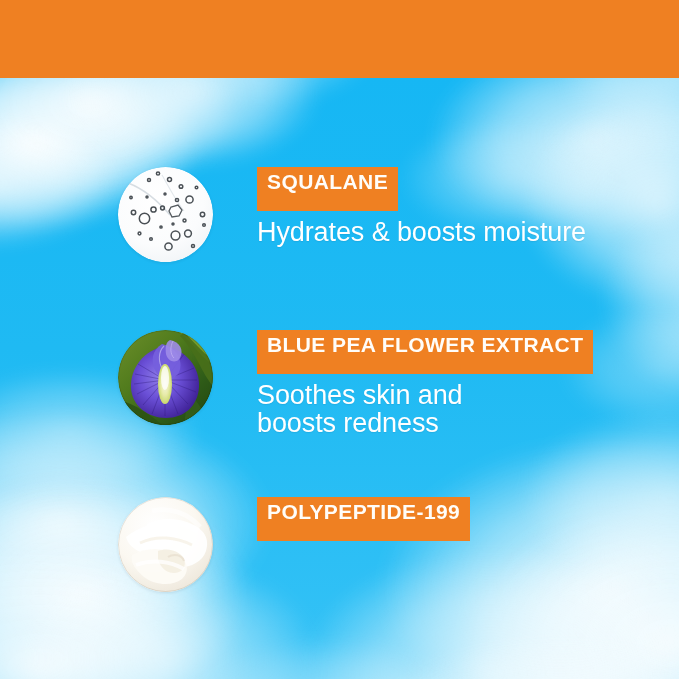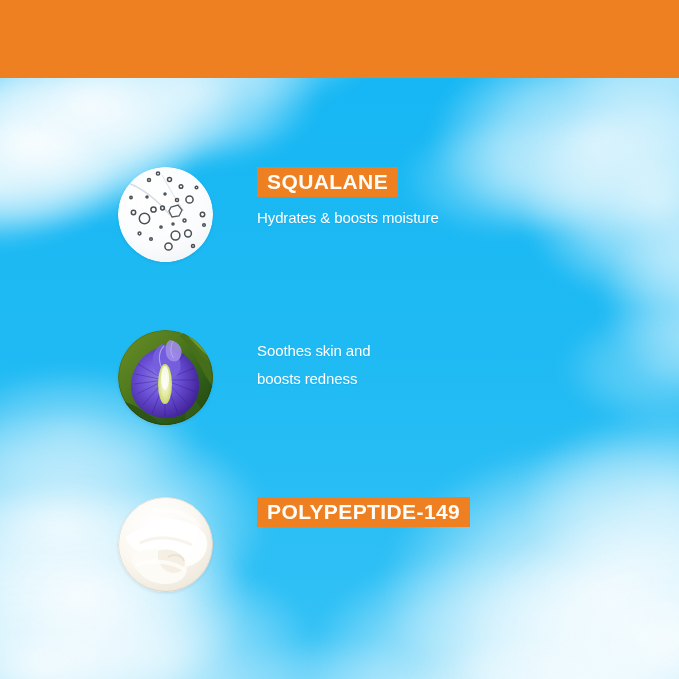--- a/index.html
+++ b/index.html
@@ -123,29 +123,29 @@
     top: 0;
   }
 
   .badge {
     display: inline-block;
     background: #ef8022;
     color: #fffdf9;
     font-size: 21px;
     font-weight: bold;
     letter-spacing: 0.4px;
-    padding: 4px 10px 5px 10px;
+    padding: 4px 10px 19px 10px;
     line-height: 1.0;
     font-family: "Liberation Sans", sans-serif;
     white-space: nowrap;
   }
   .desc {
     margin-top: 7px;
     color: #ffffff;
-    font-size: 15px;
+    font-size: 27px;
     line-height: 28px;
     letter-spacing: -0.1px;
     font-family: "Liberation Sans", sans-serif;
     white-space: pre-line;
     text-shadow: 0 1px 1px rgba(0,60,100,0.10);
   }
 
   
   .gel-art { position: absolute; inset: 0; }
 
@@ -291,20 +291,21 @@
           <ellipse cx="47" cy="54" rx="7" ry="20" fill="url(#throat)" opacity="0.95"></ellipse>
           <ellipse cx="47" cy="48" rx="4" ry="12" fill="#ffffff" opacity="0.75"></ellipse>
 
           <path d="M52 10 C62 12 66 20 62 28 C58 34 50 32 48 24 C47 17 48 12 52 10 Z" fill="#9f8ce8" opacity="0.9"></path>
           <path d="M55 11 C52 17 52 24 56 28" stroke="#cdbdf6" stroke-width="1" fill="none" opacity="0.6"></path>
           <circle cx="47.5" cy="47.5" r="47" fill="none" stroke="rgba(0,0,0,0.12)" stroke-width="1"></circle>
         </g>
       </svg>
     </div>
     <div class="text-col">
+      <div class="badge">BLUE PEA FLOWER EXTRACT</div>
       <div class="desc">Soothes skin and
 boosts redness</div>
     </div>
   </div>
 
   <div class="row row-3">
     <div class="swatch">
       <svg class="cream-art" viewBox="0 0 95 95" width="95" height="95" aria-hidden="true">
         <defs>
           <radialGradient id="creambg" cx="38%" cy="30%" r="80%">
@@ -324,17 +325,17 @@
           <path d="M30 30 C46 22 66 24 80 34" stroke="#ffffff" stroke-width="6" fill="none" opacity="0.9"></path>
           <path d="M22 46 C38 38 58 40 74 48" stroke="#f6f1e6" stroke-width="3" fill="none" opacity="0.8"></path>
           <path d="M18 68 C34 62 52 64 66 72" stroke="#ffffff" stroke-width="4" fill="none" opacity="0.75"></path>
           <path d="M50 60 C56 56 64 58 66 64" stroke="#e8e0cf" stroke-width="2" fill="none" opacity="0.8"></path>
           <path d="M34 14 C52 10 70 16 82 30" stroke="#ffffff" stroke-width="5" fill="none" opacity="0.55"></path>
           <circle cx="47.5" cy="47.5" r="47" fill="none" stroke="rgba(120,110,90,0.18)" stroke-width="1"></circle>
         </g>
       </svg>
     </div>
     <div class="text-col">
-      <div class="badge">POLYPEPTIDE-149</div>
+      <div class="badge">POLYPEPTIDE-199</div>
     </div>
   </div>
 
 </div>
 
 </body></html>

